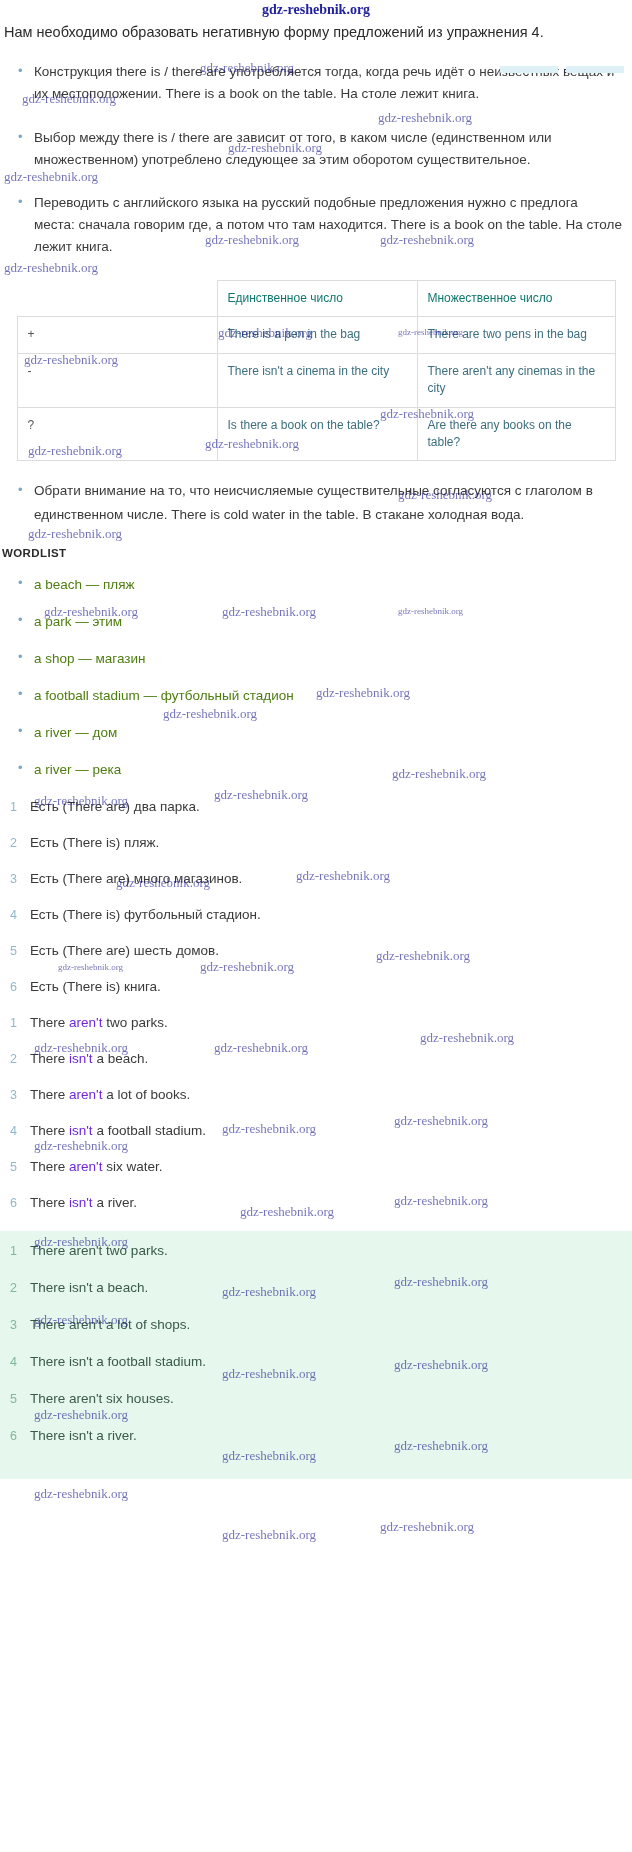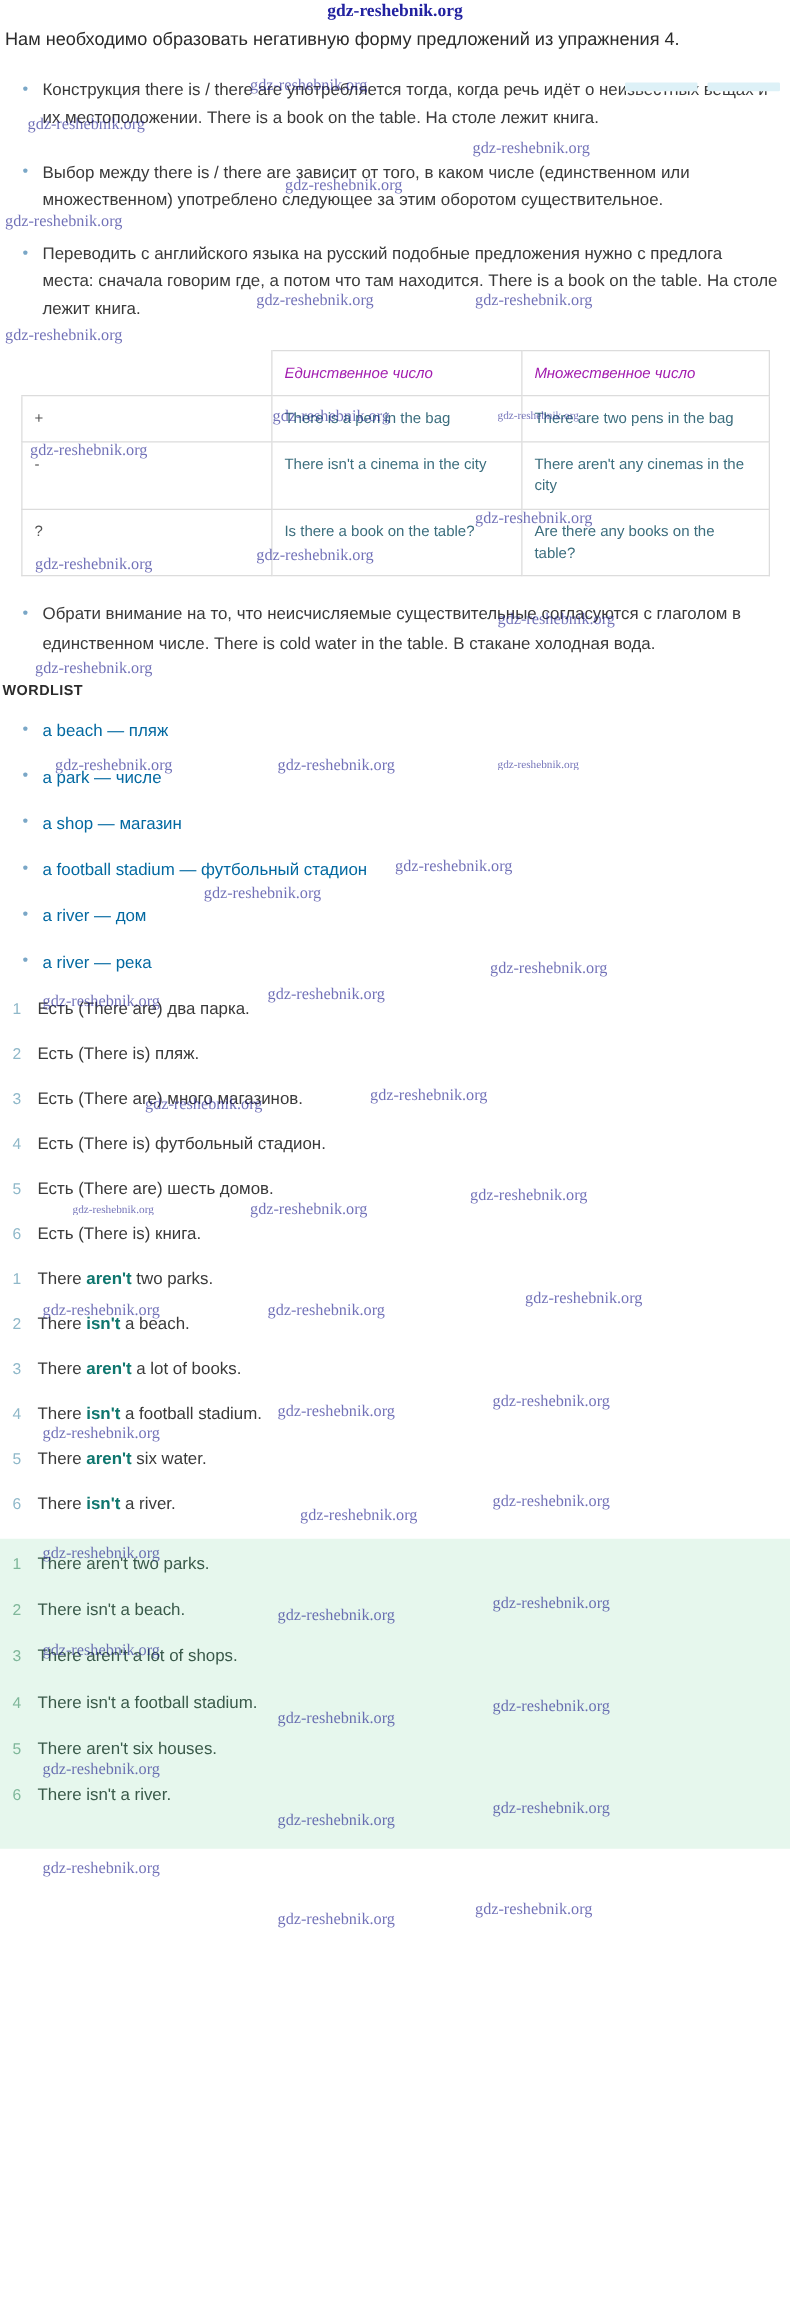--- a/index.html
+++ b/index.html
@@ -94,21 +94,21 @@
   }
   table.grammar td, table.grammar th {
     border: 1px solid #dcdcdc;
     padding: 9px 10px;
     vertical-align: top;
     color: #3c6e7e;
     line-height: 1.45;
     font-weight: normal;
     text-align: left;
   }
-  table.grammar th.hdr { font-style: italic; color: #a21caf; font-size: 12px; }
+  table.grammar th.hdr { color: #0f766e; font-size: 12px; }
   table.grammar td.sign { width: 34px; color: #555; font-size: 12px; text-align: left; }
   table.grammar col.c1 { width: 200px; }
   table.grammar col.c2 { width: 200px; }
   table.grammar col.c3 { width: 198px; }
   table.grammar tr.head td { border-top: none; }
   table.grammar tr.head td.empty { border-left: none; border-top: none; }
 
   .note {
     position: relative;
     padding-left: 20px;
@@ -134,21 +134,21 @@
     margin: 20px 0 0 2px;
   }
 
   .wl { margin: 18px 0 0 0; padding: 0 0 0 14px; }
   .wl li {
     list-style: none;
     position: relative;
     padding-left: 20px;
     margin-bottom: 22px;
     font-size: 13.5px;
-    color: #0369a1;
+    color: #4d7c0f;
   }
   .wl li::before {
     content: "•";
     position: absolute;
     left: 4px;
     top: -2px;
     color: #7aa7c7;
     font-size: 13px;
   }
 
@@ -161,21 +161,21 @@
     font-size: 13.5px;
     color: #3a3a3a;
   }
   .numrow .n {
     width: 20px;
     flex: 0 0 20px;
     color: #8fb8c9;
     font-size: 12.5px;
   }
   .numrow .txt { flex: 1; }
-  .numrow .txt b { font-weight: bold; color: #0f766e; text-align: right; }
+  .numrow .txt b { font-weight: normal; color: #6d28d9; text-align: right; }
 
   .answers {
     background: #e6f7ed;
     margin-top: 12px;
     padding: 12px 0 14px 0;
   }
   .answers .numrow { margin-bottom: 22px; }
   .answers .numrow .n { color: #7fb79a; }
   .answers .numrow .txt { color: #3a5a4a; }
 </style>
@@ -230,21 +230,21 @@
     </tr>
   </tbody>
     </table>
 
   <div class="note">Обрати внимание на то, что неисчисляемые существительные согласуются с глаголом в единственном числе. There is cold water in the table. В стакане холодная вода.</div>
 
   <div class="wordlist-title">WORDLIST</div>
 
   <ul class="wl">
     <li>a beach — пляж</li>
-    <li>a park — числе</li>
+    <li>a park — этим</li>
     <li>a shop — магазин</li>
     <li>a football stadium — футбольный стадион</li>
     <li>a river — дом</li>
     <li>a river — река</li>
   </ul>
 
   <div class="numlist">
     <div class="numrow">
       <span class="n">1</span>
       <span class="txt">Есть (There are) два парка.</span>

